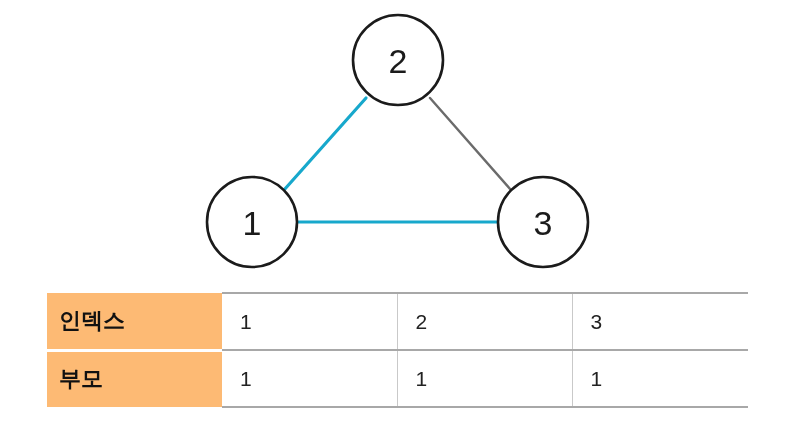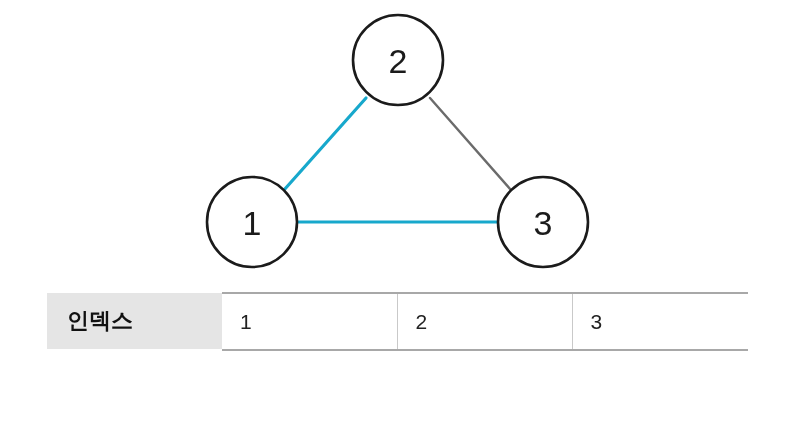--- a/index.html
+++ b/index.html
@@ -61,27 +61,27 @@
   #parent-table tr.row-top td {
     border-top: 2px solid #a8a8a8;
   }
   #parent-table tr.row-bottom td {
     border-bottom: 2px solid #a8a8a8;
   }
   #parent-table tr.row-top td {
     border-bottom: 2px solid #a8a8a8;
   }
   #parent-table td.head-cell {
-    background: #e5e5e5;
+    background: #fdba74;
     font-weight: bold;
     font-size: 22px;
     color: #111111;
     border-left: none;
     border-right: none;
-    padding-left: 20px;
+    padding-left: 12px;
     width: 175px;
   }
   #parent-table tr.row-top td.head-cell {
     border-top: none;
     border-bottom: 3px solid #ffffff;
   }
   #parent-table tr.row-bottom td.head-cell {
     border-bottom: none;
   }
   #parent-table td.val-cell {
@@ -125,14 +125,20 @@
 </div>
 
 <table id="parent-table">
   <tbody>
     <tr class="row-top">
       <td class="head-cell">인덱스</td>
       <td class="val-cell first-col">1</td>
       <td class="val-cell">2</td>
       <td class="val-cell last-col">3</td>
     </tr>
+    <tr class="row-bottom">
+      <td class="head-cell">부모</td>
+      <td class="val-cell first-col">1</td>
+      <td class="val-cell">1</td>
+      <td class="val-cell last-col">1</td>
+    </tr>
   </tbody>
 </table>
 
 </body></html>

